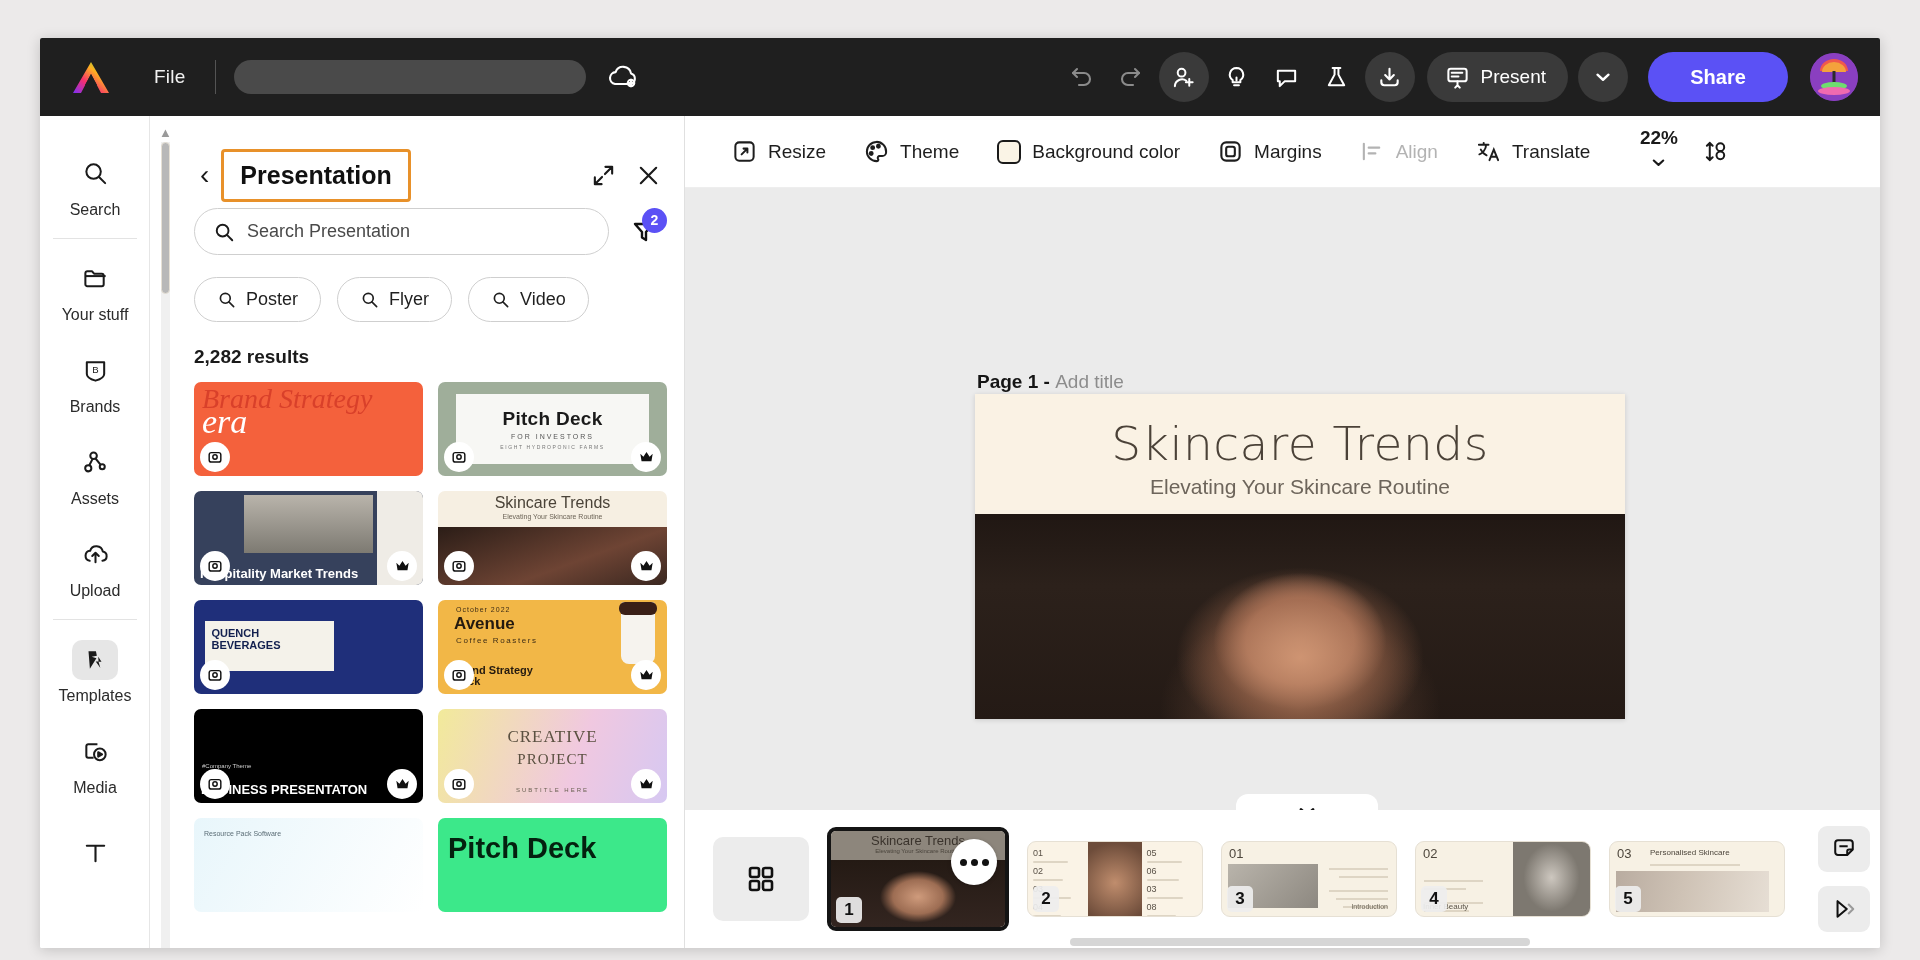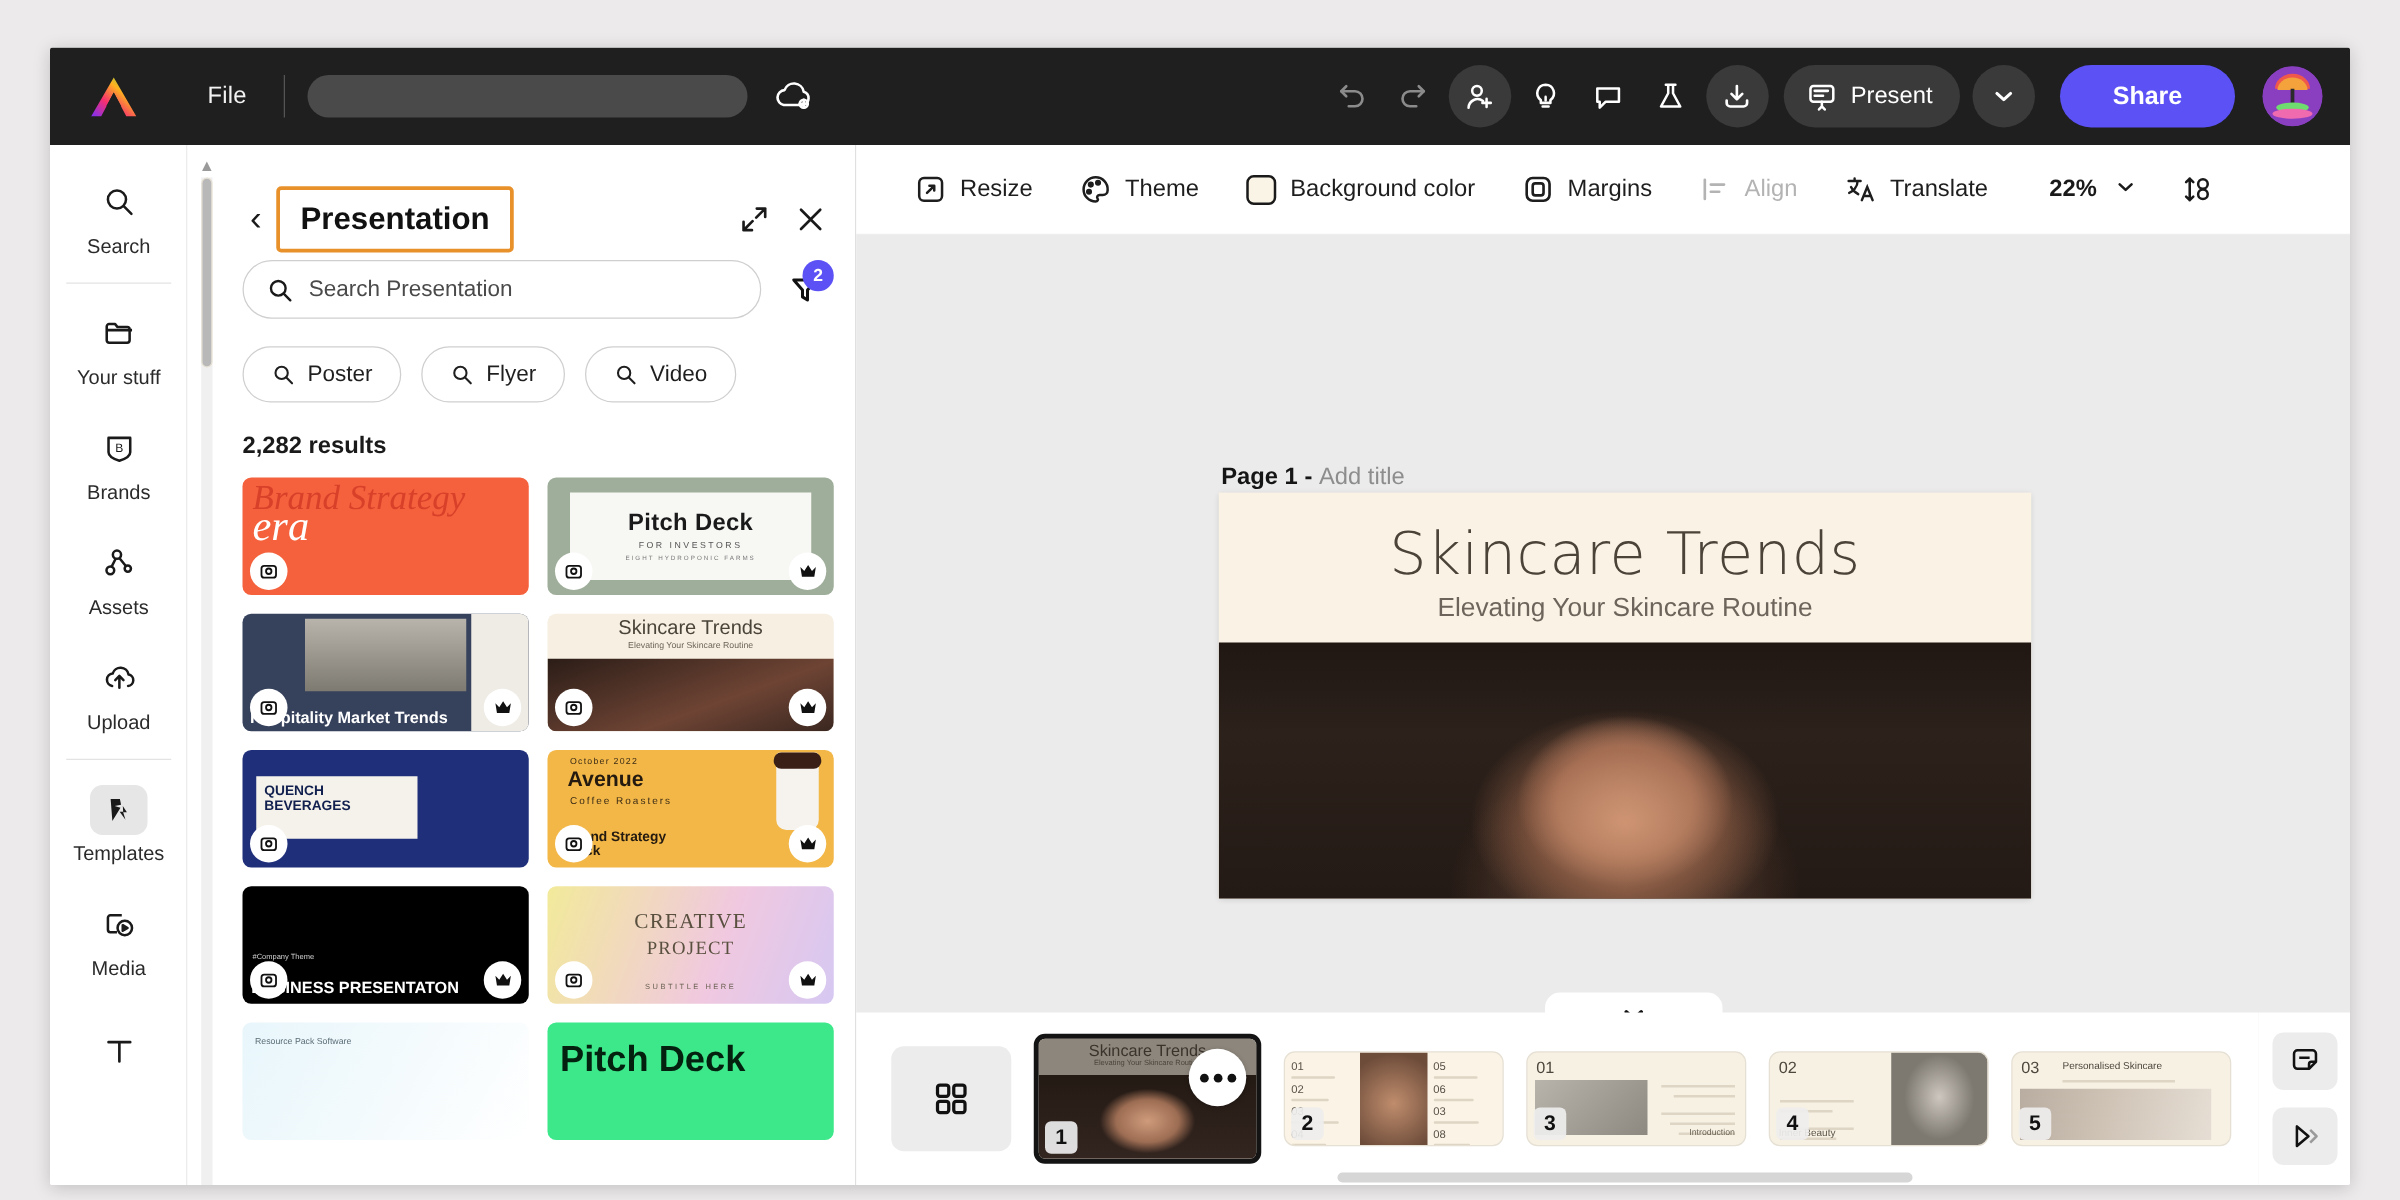--- a/index.html
+++ b/index.html
@@ -24,21 +24,21 @@
 
   
   .topbar {
     position: absolute; left: 0; top: 0;
     width: 1840px; height: 78px;
     background: #1f1f1f;
     display: flex; align-items: center;
   }
   .logo { width: 46px; height: 40px; margin-left: 28px; flex: none; }
   .file-menu {
-    color: #f2f2f2; font-size: 19px; margin-left: 52px;
+    color: #f2f2f2; font-size: 19px; margin-left: 40px;
     cursor: pointer; letter-spacing: .2px;
   }
   .divider-v { width: 1px; height: 34px; background: #545454; margin-left: 30px; }
   .title-input {
     margin-left: 18px; width: 352px; height: 34px;
     background: #4a4a4a; border-radius: 17px; border: none;
     color: #fff; font-size: 15px; padding: 0 14px;
     font-family: "Liberation Sans", sans-serif;
   }
   .cloud-icon { margin-left: 20px; width: 34px; height: 28px; color: #ffffff; }
@@ -72,21 +72,21 @@
     width: 48px; height: 48px; border-radius: 50%; margin-left: 16px;
     overflow: hidden; cursor: pointer; flex: none;
     background: #7c3fb0;
   }
 
   
   .rail {
     position: absolute; left: 0; top: 78px;
     width: 110px; height: 832px; background: #fff;
     border-right: 1px solid #e6e6e6;
-    padding-top: 12px;
+    padding-top: 24px;
   }
   .rail-item {
     width: 110px; height: 92px;
     display: flex; flex-direction: column; align-items: center; justify-content: center;
     gap: 7px; cursor: pointer;
   }
   .rail-item .ic {
     width: 46px; height: 40px; display: flex; align-items: center; justify-content: center;
     color: #1a1a1a; border-radius: 10px;
   }
@@ -207,21 +207,21 @@
     position: absolute; left: 0; top: 0; width: 1195px; height: 72px;
     background: #fff; display: flex; align-items: center; padding-left: 28px; gap: 0;
     border-bottom: 1px solid #eee;
   }
   .tool {
     display: flex; align-items: center; gap: 11px; padding: 0 19px; height: 46px;
     font-size: 19px; color: #1e1e1e; cursor: pointer; border-radius: 6px;
   }
   .tool.disabled { color: #b3b3b3; cursor: default; }
   .tool .sw { width: 24px; height: 24px; border-radius: 6px; border: 2.5px solid #1a1a1a; background: #faf4e6; }
-  .zoom-group { display: flex; align-items: center; gap: 4px; margin-left: 30px; }
+  .zoom-group { display: flex; align-items: center; gap: 4px; margin-left: 30px; flex-direction: column; }
   .zoom-val { font-size: 19px; font-weight: bold; color: #1a1a1a; cursor: pointer; }
   .zoom-caret { color: #1a1a1a; cursor: pointer; padding: 0 10px; }
   .fit-icon { margin-left: 26px; cursor: pointer; color: #1a1a1a; display: flex; }
 
   .page-label { position: absolute; left: 292px; top: 255px; font-size: 19px; }
   .page-label b { color: #151515; }
   .page-label span { color: #8d8d8d; }
 
   .slide {
     position: absolute; left: 290px; top: 278px; width: 650px; height: 325px;

